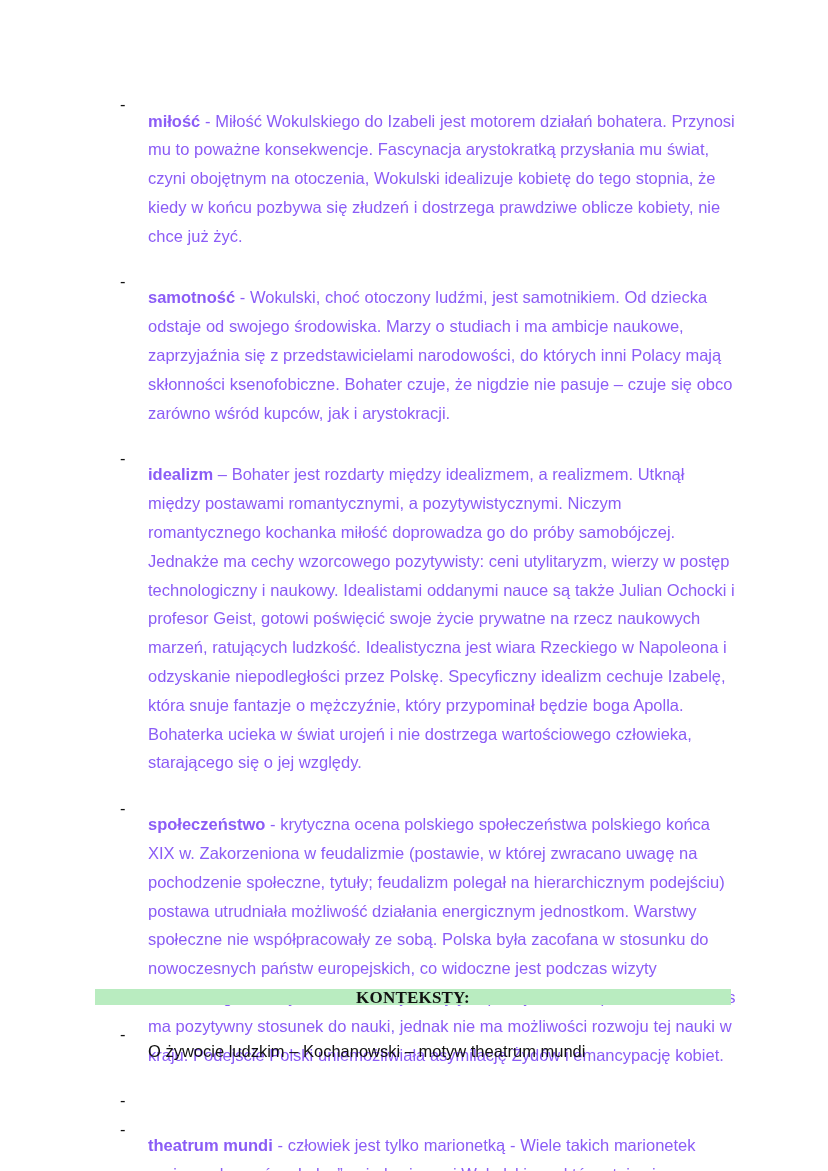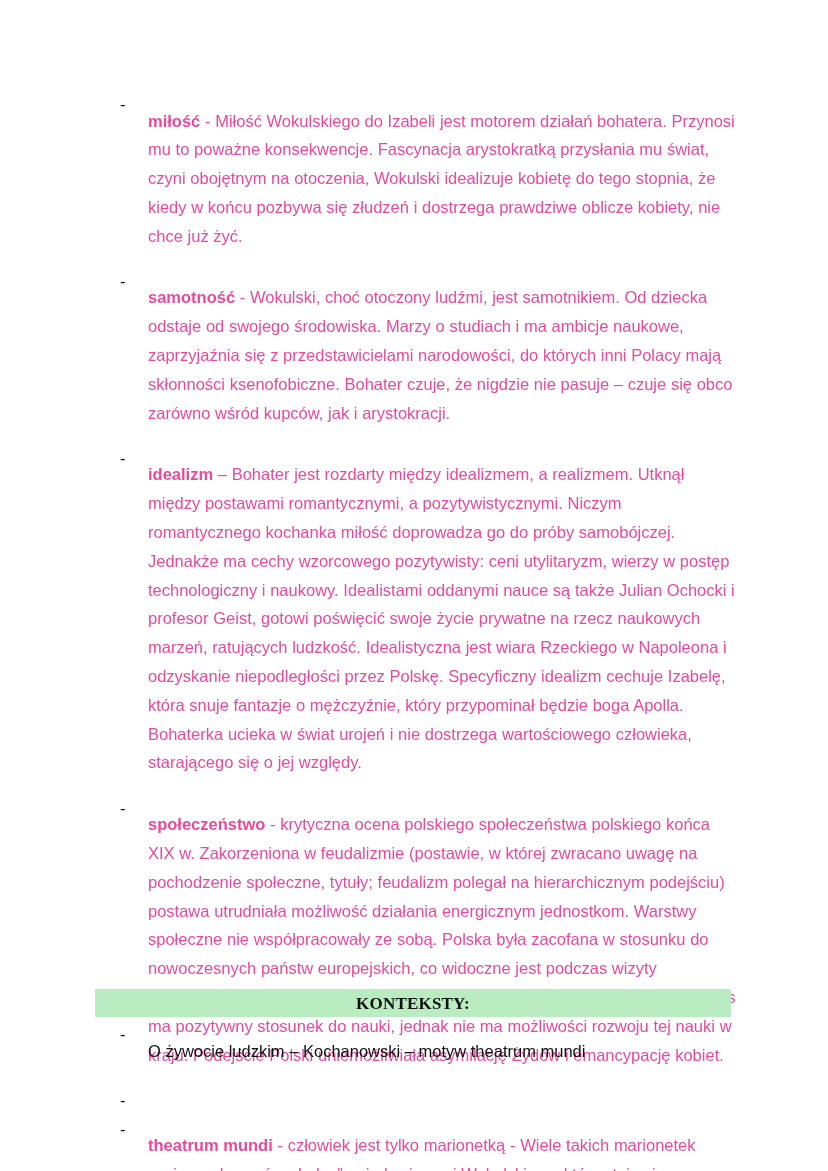--- a/index.html
+++ b/index.html
@@ -48,40 +48,40 @@
     text-align: left;
     padding-left: 2px;
     box-sizing: border-box;
     user-select: none;
   }
 
   .motif-body {
     flex: 1 1 auto;
     font-size: 16.5px;
     line-height: 28.8px;
-    color: #ec4899;
+    color: #8b5cf6;
     text-align: left;
     word-spacing: 0.1px;
   }
 
   .motif-term {
     font-weight: bold;
   }
 
   .motif-text {
     font-weight: normal;
   }
 
   
   .banner {
     position: absolute;
     left: 95px;
     top: 989px;
     width: 636px;
-    height: 28px;
+    height: 16px;
     background: #b9ecc0;
     display: flex;
     align-items: center;
     justify-content: center;
   }
 
   .banner-title {
     font-family: "Liberation Serif", serif;
     font-weight: bold;
     font-size: 17px;

